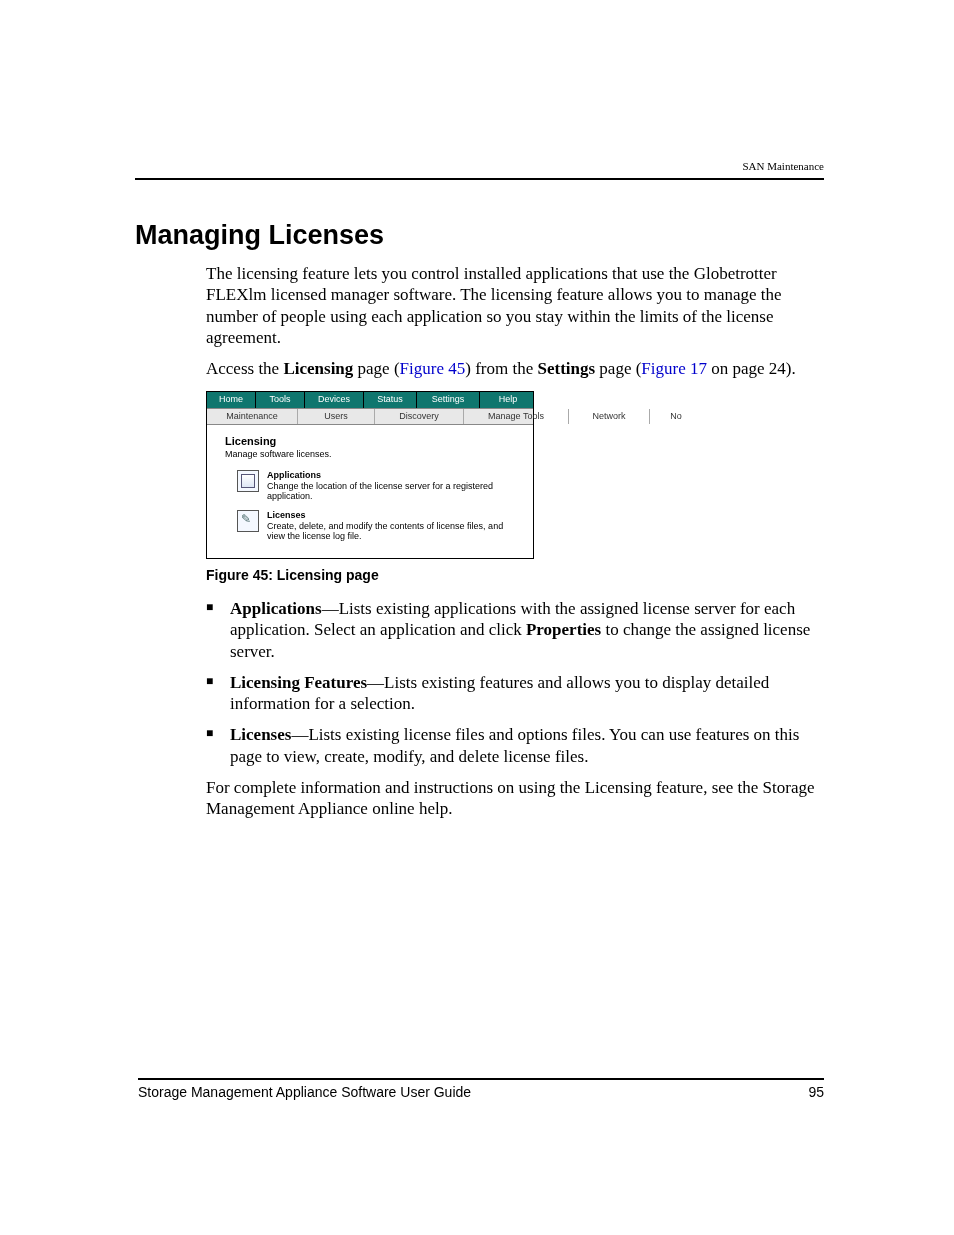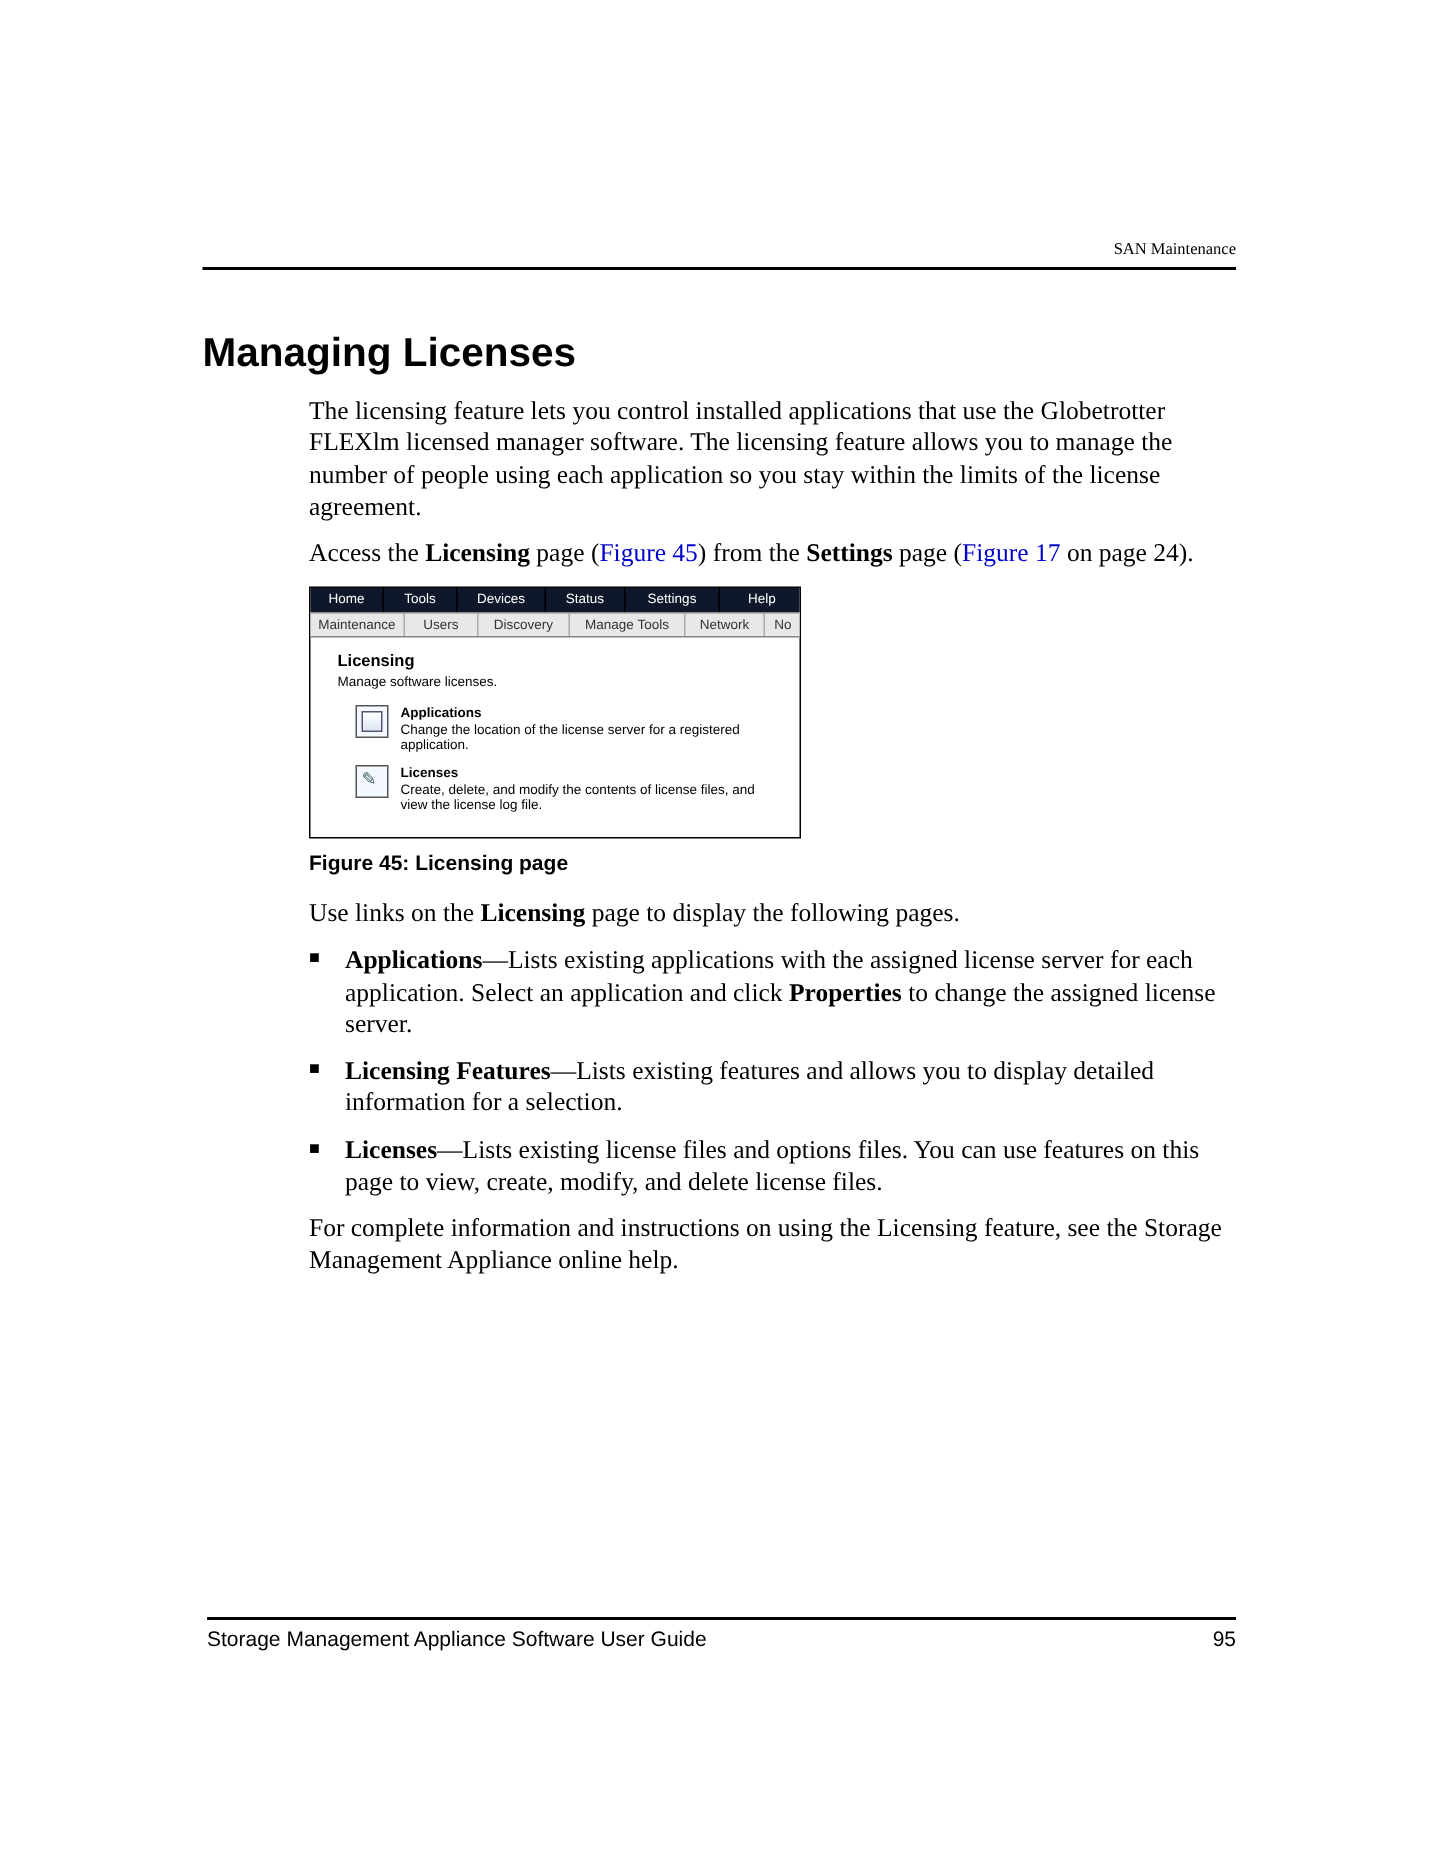--- a/index.html
+++ b/index.html
@@ -71,39 +71,39 @@
     border: 1px solid #000;
     width: 326px;
     font-family: Tahoma, Arial, sans-serif;
     font-size: 9px;
     color: #000;
     margin: 12px 0 4px 0;
     background: #fff;
   }
   .tabrow {
     display: flex;
-    background: #0f172a;
+    background: #0f766e;
     color: #fff;
   }
   .tabrow .tab {
     border-right: 1px solid #000;
     padding: 2px 0;
     text-align: center;
     flex: 0 0 auto;
   }
   .subtabrow {
     display: flex;
     background: #e8e8e8;
     color: #333;
     border-top: 1px solid #888;
     border-bottom: 1px solid #888;
   }
   .subtabrow .stab {
     border-right: 1px solid #aaa;
-    padding: 2px 2px;
+    padding: 2px 16px;
     text-align: center;
     flex: 0 0 auto;
   }
   .fig-body {
     padding: 10px 10px 8px 18px;
   }
   .fig-title {
     font-weight: bold;
     font-size: 11px;
   }
@@ -239,23 +239,20 @@
           <div class="fig-icon lic"></div>
           <div class="fig-item-text">
             <div class="t">Licenses</div>
             <div class="d">Create, delete, and modify the contents of license files, and view the license log file.</div>
           </div>
         </div>
       </div>
     </div>
     <div class="figure-caption">Figure 45:  Licensing page</div>
 
-    <p>
-      <span>Use links on the </span><b>Licensing</b><span> page to display the following pages.</span>
-    </p>
 
     <ul class="bullets">
       <li>
         <b>Applications</b><span>—Lists existing applications with the assigned license server for each application. Select an application and click </span><b>Properties</b><span> to change the assigned license server.</span>
       </li>
       <li>
         <b>Licensing Features</b><span>—Lists existing features and allows you to display detailed information for a selection.</span>
       </li>
       <li>
         <b>Licenses</b><span>—Lists existing license files and options files. You can use features on this page to view, create, modify, and delete license files.</span>

